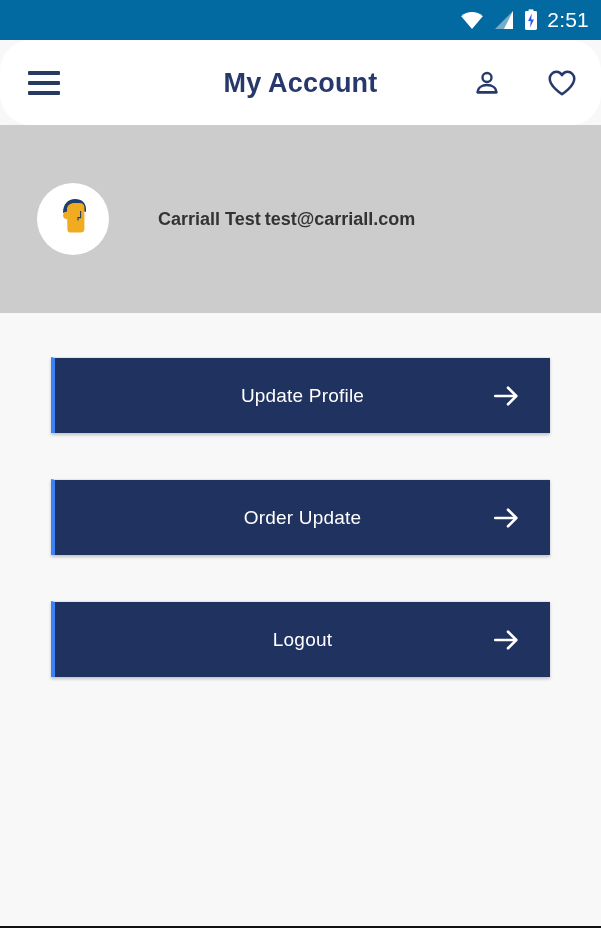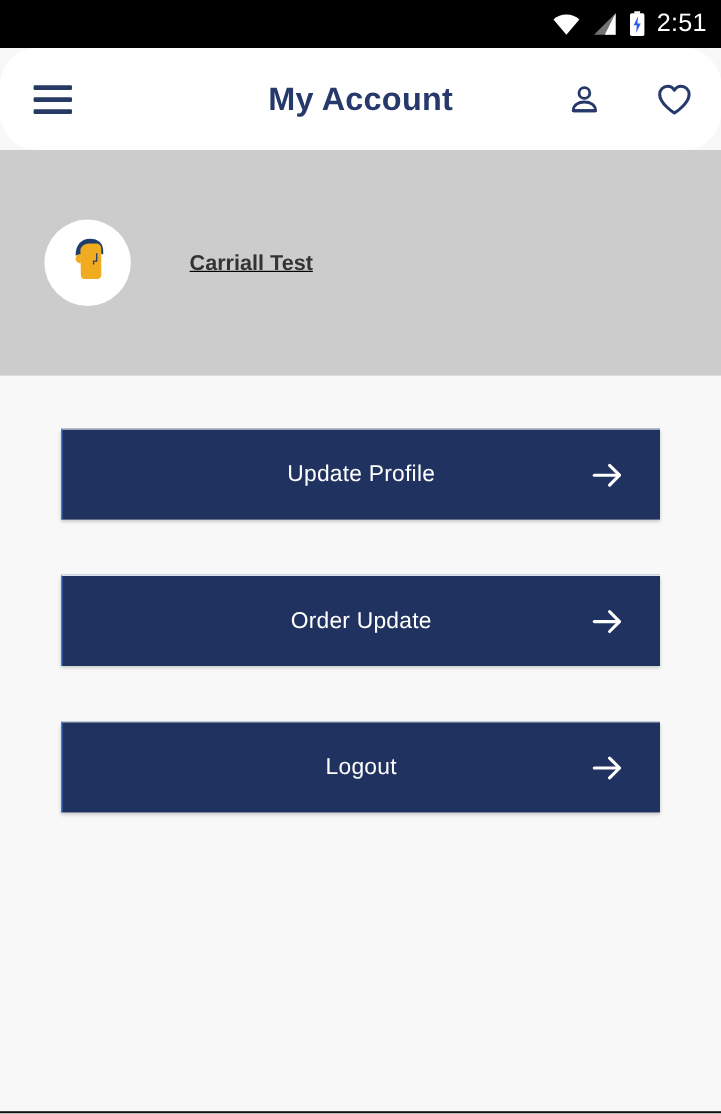--- a/index.html
+++ b/index.html
@@ -14,21 +14,21 @@
     width:601px; height:928px;
     background:#f8f8f8;
     border-bottom:2px solid #111;
     overflow:hidden;
   }
 
   
   .status-bar {
     position:absolute; top:0; left:0;
     width:601px; height:40px;
-    background:#000000;
+    background:#0369a1;
     display:flex; align-items:center; justify-content:flex-end;
     padding-right:12px;
     gap:9px;
   }
   .status-icon { display:flex; align-items:center; }
   .status-time {
     color:#ffffff;
     font-size:21px;
     font-weight:400;
     letter-spacing:0.2px;
@@ -84,21 +84,20 @@
     border-radius:50%;
     background:#ffffff;
     display:flex; align-items:center; justify-content:center;
     overflow:hidden;
   }
   .profile-text {
     position:absolute; left:158px; top:50%;
     transform:translateY(-50%);
     display:flex; flex-direction:row;
     gap:4px;
-    text-decoration:underline;
   }
   .profile-name {
     font-size:18px; font-weight:bold; color:#333333;
     line-height:1.15;
   }
   .profile-email {
     font-size:18px; font-weight:bold; color:#333333;
     line-height:1.15;
   }
 
@@ -109,21 +108,21 @@
   }
   .menu-button {
     position:relative;
     width:499px; height:76px;
     background:#20325f;
     margin-bottom:46px;
     display:flex; align-items:center; justify-content:center;
     cursor:pointer;
     box-shadow:0 2px 3px rgba(0,0,0,0.22);
     border-top:1px solid #dfe6f2;
-    border-left:1px solid #3b82f6;
+    border-left:4px solid #3b82f6;
   }
   .menu-button:last-child { margin-bottom:16px; }
   .menu-label {
     color:#ffffff;
     font-size:19px;
     font-weight:400;
     letter-spacing:0.2px;
   }
   .menu-arrow {
     position:absolute; right:28px; top:50%;
@@ -186,20 +185,21 @@
         <svg width="52" height="52" viewBox="0 0 52 52">
           <path d="M16 22 C16 13 21 8 28 8 C35 8 39 12 39 18 L39 21 C33 19 26 19 20 21 Z" fill="#1d3f6e"></path>
           <path d="M20 18 C20 14.6 23.4 12 27.6 12 L33 12 C35.6 12 37.4 13.6 37.4 16.4 L37.4 38 C37.4 40.4 36 41.6 33.8 41.6 L23.6 41.6 C21.4 41.6 20.4 40.4 20.4 38.2 Z" fill="#f0ab21"></path>
           <path d="M20.4 20.6 C17.8 20.6 16 22.4 16 24.6 C16 26.8 17.8 28.4 20.4 28.4 Z" fill="#f0ab21"></path>
           <path d="M33.6 20 L33.6 26.6 L31 26.6 L31 29.4" fill="none" stroke="#1d3f6e" stroke-width="1.1"></path>
         </svg>
       </span>
     </div>
     <div class="profile-text">
       <div class="profile-name">Carriall Test</div>
+      <div class="profile-email">test@carriall.com</div>
     </div>
   </div>
 
   <div class="menu-list">
 
     <div class="menu-button">
       <span class="menu-label">Update Profile</span>
       <span class="menu-arrow">
         <svg width="30" height="30" viewBox="0 0 24 24" fill="none" stroke="#ffffff" stroke-width="2.1" stroke-linecap="round" stroke-linejoin="round">
           <line x1="3.4" y1="12" x2="20" y2="12"></line>

